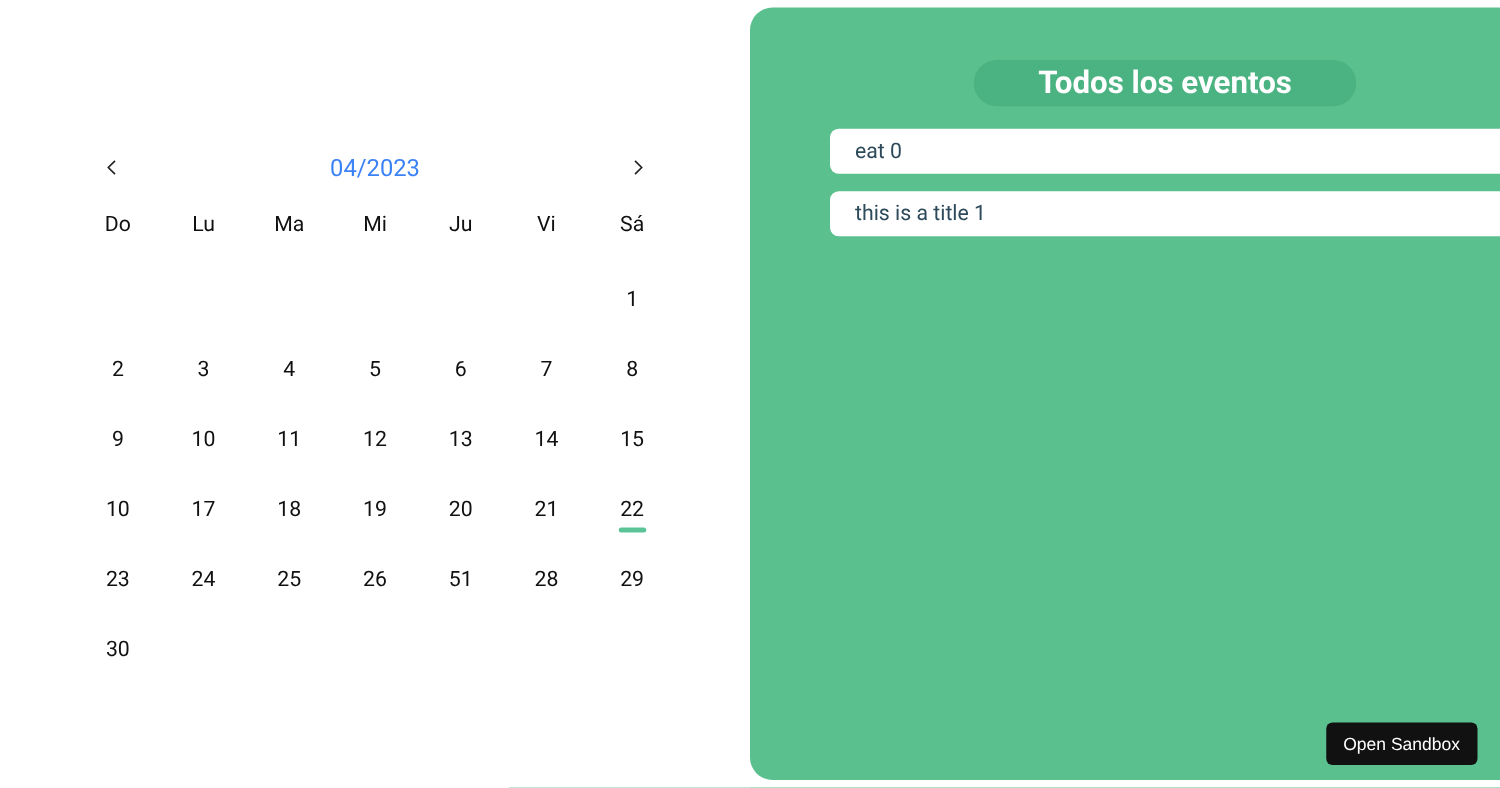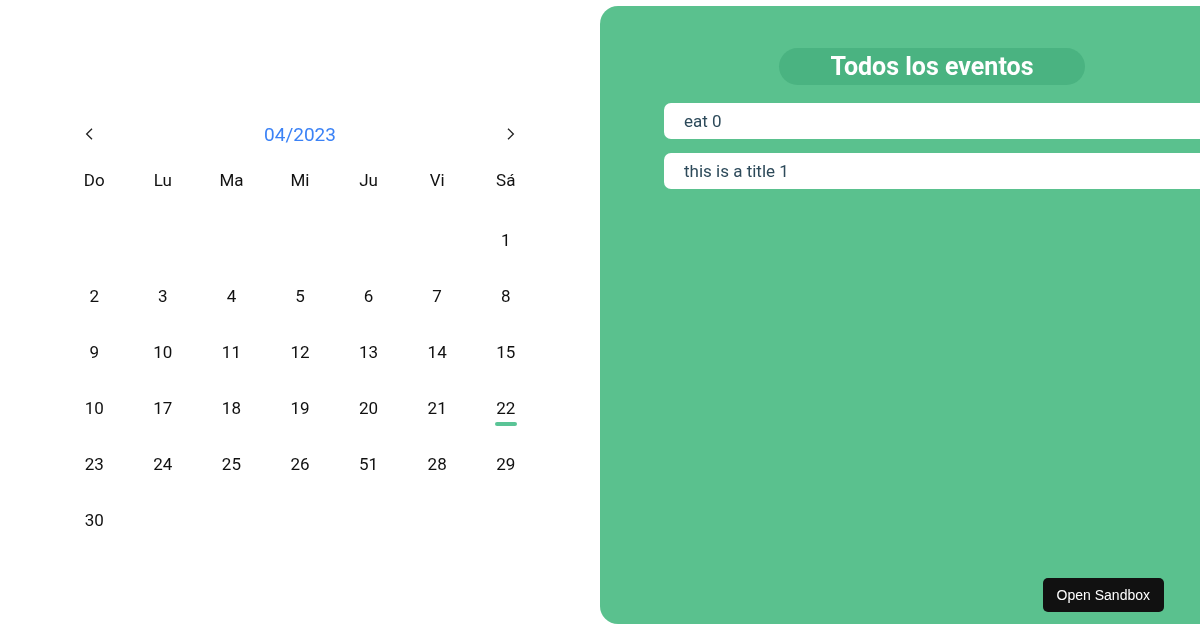--- a/index.html
+++ b/index.html
@@ -120,21 +120,21 @@
       background: #fff;
       border-radius: 7px;
       padding: 8px 20px;
       font-size: 17px;
       color: #2d4a5a;
       font-weight: 400;
       margin-left: 12px;
     }
     .sandbox-btn {
       position: absolute;
-      right: 36px;
+      right: 18px;
       bottom: 18px;
       background: #111;
       color: #fff;
       border: none;
       border-radius: 5px;
       padding: 9px 14px;
       font-size: 14px;
       cursor: pointer;
     }
   </style>

